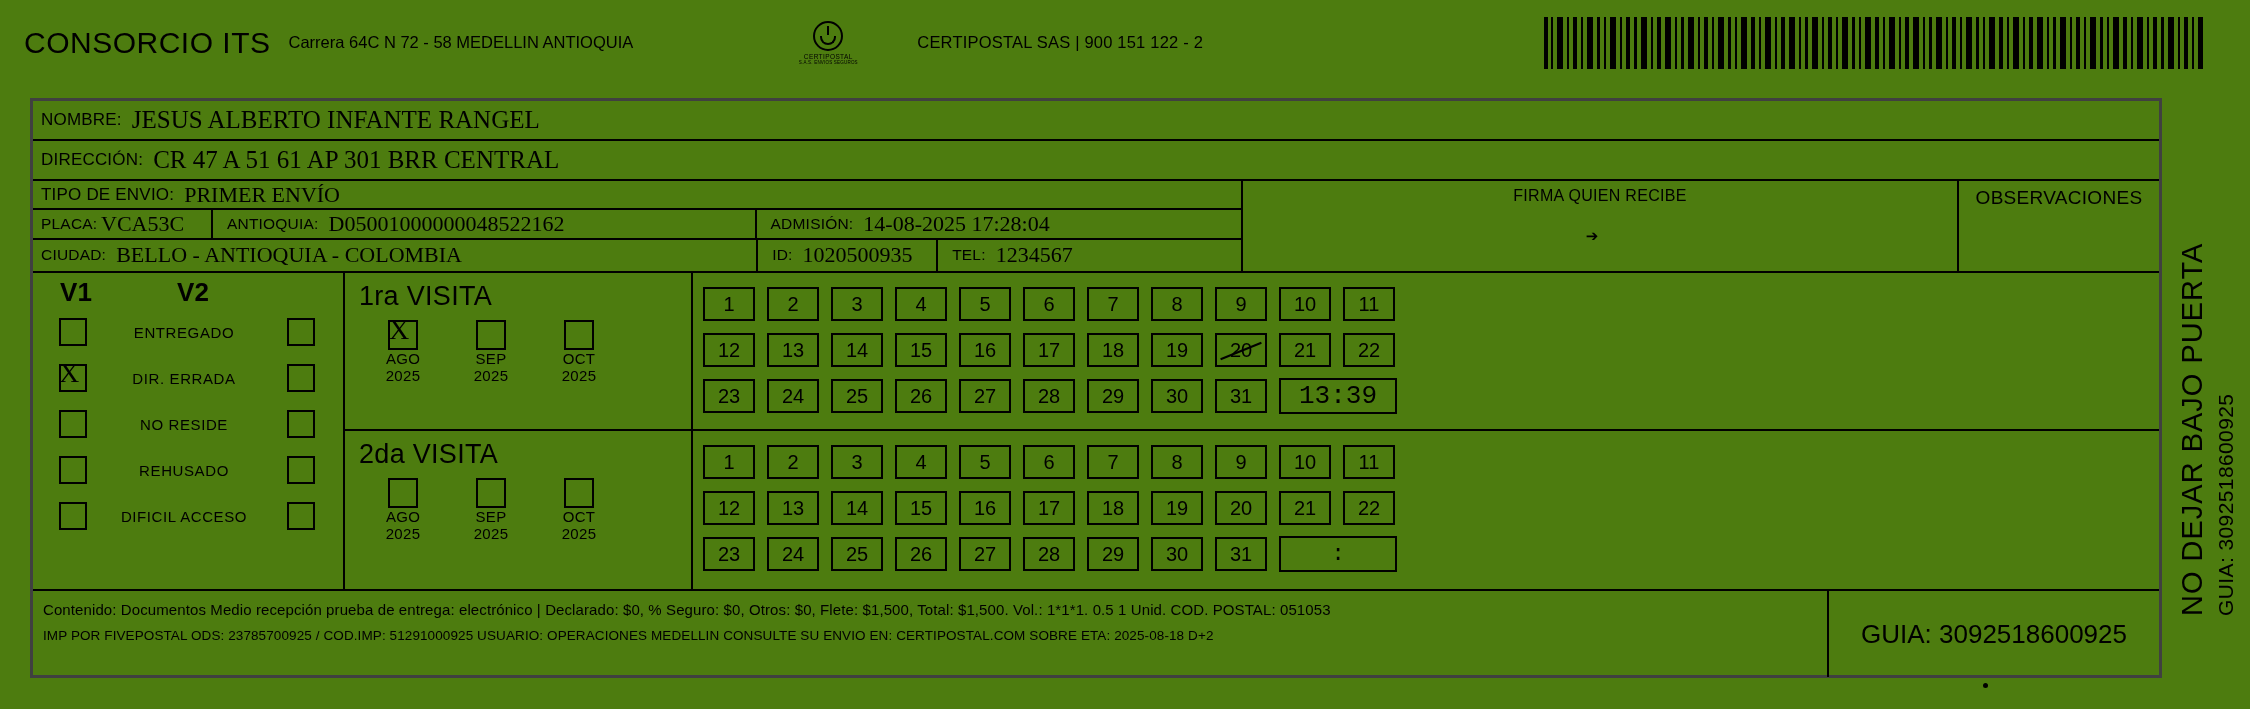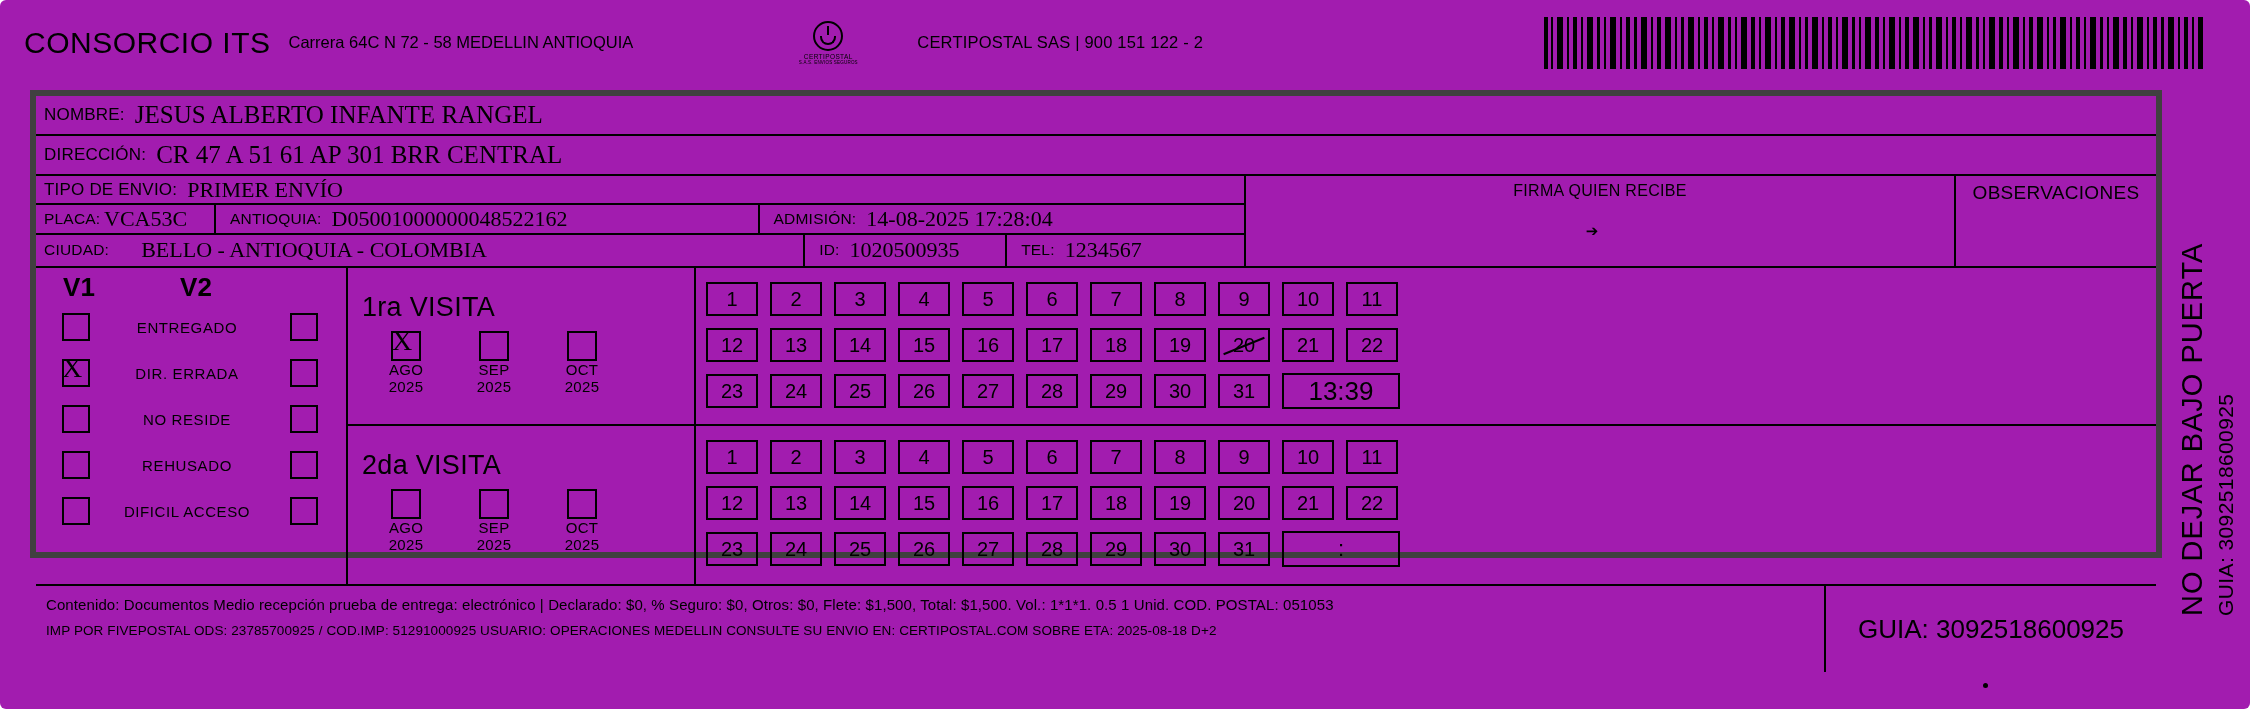--- a/index.html
+++ b/index.html
@@ -11,22 +11,21 @@
     width: 2250px;
     height: 709px;
     font-family: "Liberation Sans", sans-serif;
     color: #000;
     overflow: hidden;
   }
   .sheet {
     position: relative;
     width: 2250px;
     height: 709px;
-    background: #a21caf;
-    border-radius: 6px;
+    background: #4d7c0f;
   }
 
   
   .header {
     position: absolute;
     left: 24px;
     top: 8px;
     width: 2190px;
     height: 70px;
     display: flex;
@@ -92,24 +91,24 @@
     margin-right: 10px;
     height: 52px;
     display: flex;
     align-items: flex-end;
   }
 
   
   .mainbox {
     position: absolute;
     left: 30px;
-    top: 90px;
+    top: 98px;
     width: 2132px;
-    height: 468px;
-    border: 6px solid #404040;
+    height: 580px;
+    border: 3px solid #404040;
     box-sizing: border-box;
   }
 
   .row {
     border-bottom: 2px solid #000;
     box-sizing: border-box;
     display: flex;
     align-items: center;
   }
   .lbl {
@@ -144,21 +143,21 @@
     display: flex;
     flex-direction: column;
   }
   .li-row {
     height: 30px;
     display: flex;
     align-items: center;
     border-bottom: 2px solid #000;
     box-sizing: border-box;
   }
-  .li-row.last { border-bottom: none; height: 32px; gap: 22px; }
+  .li-row.last { border-bottom: none; height: 32px; }
   .cell-div {
     border-left: 2px solid #000;
     height: 100%;
     display: flex;
     align-items: center;
     box-sizing: border-box;
   }
   .firma-col {
     flex: 1;
     border-right: 2px solid #000;
@@ -239,21 +238,21 @@
     border-right: 2px solid #000;
     box-sizing: border-box;
   }
   .vb-half {
     height: 158px;
     box-sizing: border-box;
   }
   .vb-half.top { border-bottom: 2px solid #000; }
   .vb-title {
     font-size: 27px;
-    padding: 24px 0 0 14px;
+    padding: 8px 0 0 14px;
     letter-spacing: .3px;
   }
   .month-row {
     display: flex;
     padding: 8px 0 0 14px;
   }
   .month {
     width: 88px;
     text-align: center;
   }
@@ -310,21 +309,21 @@
   }
   .timebox {
     width: 118px;
     height: 36px;
     border: 2px solid #000;
     box-sizing: border-box;
     display: flex;
     align-items: center;
     justify-content: center;
     font-size: 26px;
-    font-family: Liberation Sans, sans-serif;
+    font-family: Liberation Mono, monospace;
   }
   .timebox.empty { font-size: 22px; }
 
   
   .footer {
     display: flex;
     height: 86px;
     box-sizing: border-box;
   }
   .foot-text {

